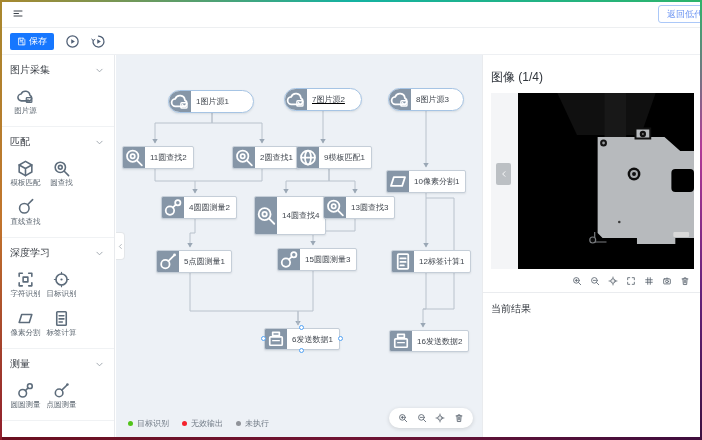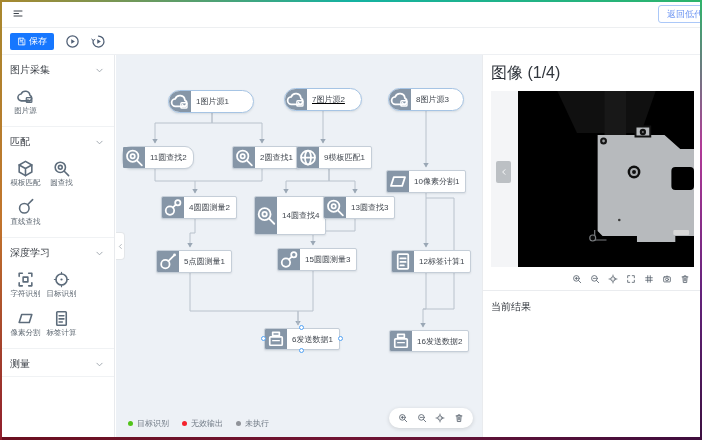--- a/index.html
+++ b/index.html
@@ -43,21 +43,21 @@
 .hdl-t{top:-4px;left:50%;margin-left:-3px}.hdl-b{bottom:-4px;left:50%;margin-left:-3px}
 .collapse-tab{position:absolute;left:0;top:177px;width:9px;height:28px;background:#fff;border:1px solid #e3e6e9;border-left:none;border-radius:0 4px 4px 0;display:flex;align-items:center;justify-content:center;color:#9aa2ab;cursor:pointer}
 .collapse-tab .ic{width:7px;height:7px}
 .legend{position:absolute;left:12px;bottom:8px;display:flex;gap:13px;align-items:center}
 .lg-item{display:flex;align-items:center;gap:4px;font-size:8px;color:#707a85}
 .lg-dot{width:5px;height:5px;border-radius:50%}
 .cv-ctrl{position:absolute;right:9px;bottom:9px;width:84px;height:20px;background:#fff;border-radius:10px;box-shadow:0 1px 4px rgba(0,0,0,.14);display:flex;align-items:center;justify-content:space-evenly;color:#555f6b}
 .cv-ctrl .tool{width:10px;height:10px;cursor:pointer}
 
 .preview{position:absolute;left:482px;top:55px;width:220px;height:382px;background:#fff;border-left:1px solid #e9ebee;padding:6px 8px;z-index:3}
-.pv-title{font-size:16px;color:#30353c;margin:2px 0 7px}
+.pv-title{font-size:12px;color:#30353c;margin:8px 0 7px}
 .pv-imgwrap{height:176px;display:flex;position:relative}
 .pv-strip{width:27px;flex:none;background:#f4f5f7;position:relative}
 .pv-nav{position:absolute;left:5px;top:70px;width:15px;height:22px;background:#bcc0c4;color:#fff;border-radius:2px;display:flex;align-items:center;justify-content:center;cursor:pointer}
 .pv-nav .ic{width:8px;height:8px}
 .pv-img{flex:1;background:#000;overflow:hidden}
 .pv-img svg{width:100%;height:100%;display:block}
 .pv-tools{display:flex;justify-content:flex-end;align-items:center;gap:8px;margin:0 -8px;padding:7px 12px 6px;border-bottom:1px solid #eaecef;color:#59636e}
 .pv-tools .tool{width:10px;height:10px;cursor:pointer}
 .pv-results{font-size:10px;color:#30353c;padding-top:9px}
 </style>
@@ -219,20 +219,42 @@
           </div>
         </div>
         <div class="sb-sec">
           <div class="sb-hd">
             <span>测量</span>
             <span class="chev">
               <svg viewBox="0 0 24 24" fill="none" stroke="currentColor" stroke-width="2" stroke-linecap="round" stroke-linejoin="round" style="width:100%;height:100%;display:block">
                 <path d="M5 8.5l7 7 7-7" stroke-width="2.4"></path>
               </svg>
             </span>
+          </div>
+          <div class="sb-items">
+            <div class="sb-item">
+              <span class="sb-ico">
+                <svg viewBox="0 0 24 24" fill="none" stroke="currentColor" stroke-width="2" stroke-linecap="round" stroke-linejoin="round" style="width:100%;height:100%;display:block">
+                  <circle cx="8.5" cy="15.5" r="4.8"></circle>
+                  <circle cx="17.5" cy="6.5" r="3"></circle>
+                  <path d="M11.8 12.2l3.4-3.4"></path>
+                </svg>
+              </span>
+              <div class="sb-lbl">圆圆测量</div>
+            </div>
+            <div class="sb-item">
+              <span class="sb-ico">
+                <svg viewBox="0 0 24 24" fill="none" stroke="currentColor" stroke-width="2" stroke-linecap="round" stroke-linejoin="round" style="width:100%;height:100%;display:block">
+                  <circle cx="9" cy="15" r="4.8"></circle>
+                  <path d="M12.4 11.6L19 5"></path>
+                  <circle cx="19.5" cy="4.5" r="1.6" fill="currentColor" stroke="none"></circle>
+                </svg>
+              </span>
+              <div class="sb-lbl">点圆测量</div>
+            </div>
           </div>
         </div>
       </div>
   </aside>
 
   <main class="canvas">
     <svg id="edges">
         <defs>
           <marker id="arw" markerWidth="6" markerHeight="6" refX="4.5" refY="3" orient="auto">
             <path d="M0,0L5,3L0,6Z" fill="#9aa7b5"></path>
@@ -282,21 +304,21 @@
           <span class="node-icon">
             <svg viewBox="0 0 24 24" fill="none" stroke="currentColor" stroke-width="2" stroke-linecap="round" stroke-linejoin="round" style="width:100%;height:100%;display:block">
               <path d="M7 17.5a4.3 4.3 0 0 1-.5-8.6A5.8 5.8 0 0 1 17.6 10.4 3.8 3.8 0 0 1 17 17.5z"></path>
               <rect x="13" y="13.5" width="7" height="6" rx="1" fill="#fff0" stroke-width="1.6"></rect>
               <circle cx="15" cy="15.5" r=".8" fill="currentColor" stroke="none"></circle>
               <path d="M13.5 18.5l2-2 2 1.5 1.5-1" stroke-width="1.3"></path>
             </svg>
           </span>
           <span class="node-label">8图片源3</span>
         </div>
-        <div class="node" style="left: 6px; top: 91px; min-width: 66px; height: 23px; border-radius: 9px;">
+        <div class="node" style="left: 6px; top: 91px; min-width: 66px; height: 23px;">
           <span class="node-icon">
             <svg viewBox="0 0 24 24" fill="none" stroke="currentColor" stroke-width="2" stroke-linecap="round" stroke-linejoin="round" style="width:100%;height:100%;display:block">
               <circle cx="10.5" cy="10.5" r="6.5"></circle>
               <circle cx="10.5" cy="10.5" r="2.4"></circle>
               <path d="M15.5 15.5L21 21"></path>
             </svg>
           </span>
           <span class="node-label">11圆查找2</span>
         </div>
         <div class="node" style="left: 116px; top: 91px; min-width: 60px; height: 23px;">

